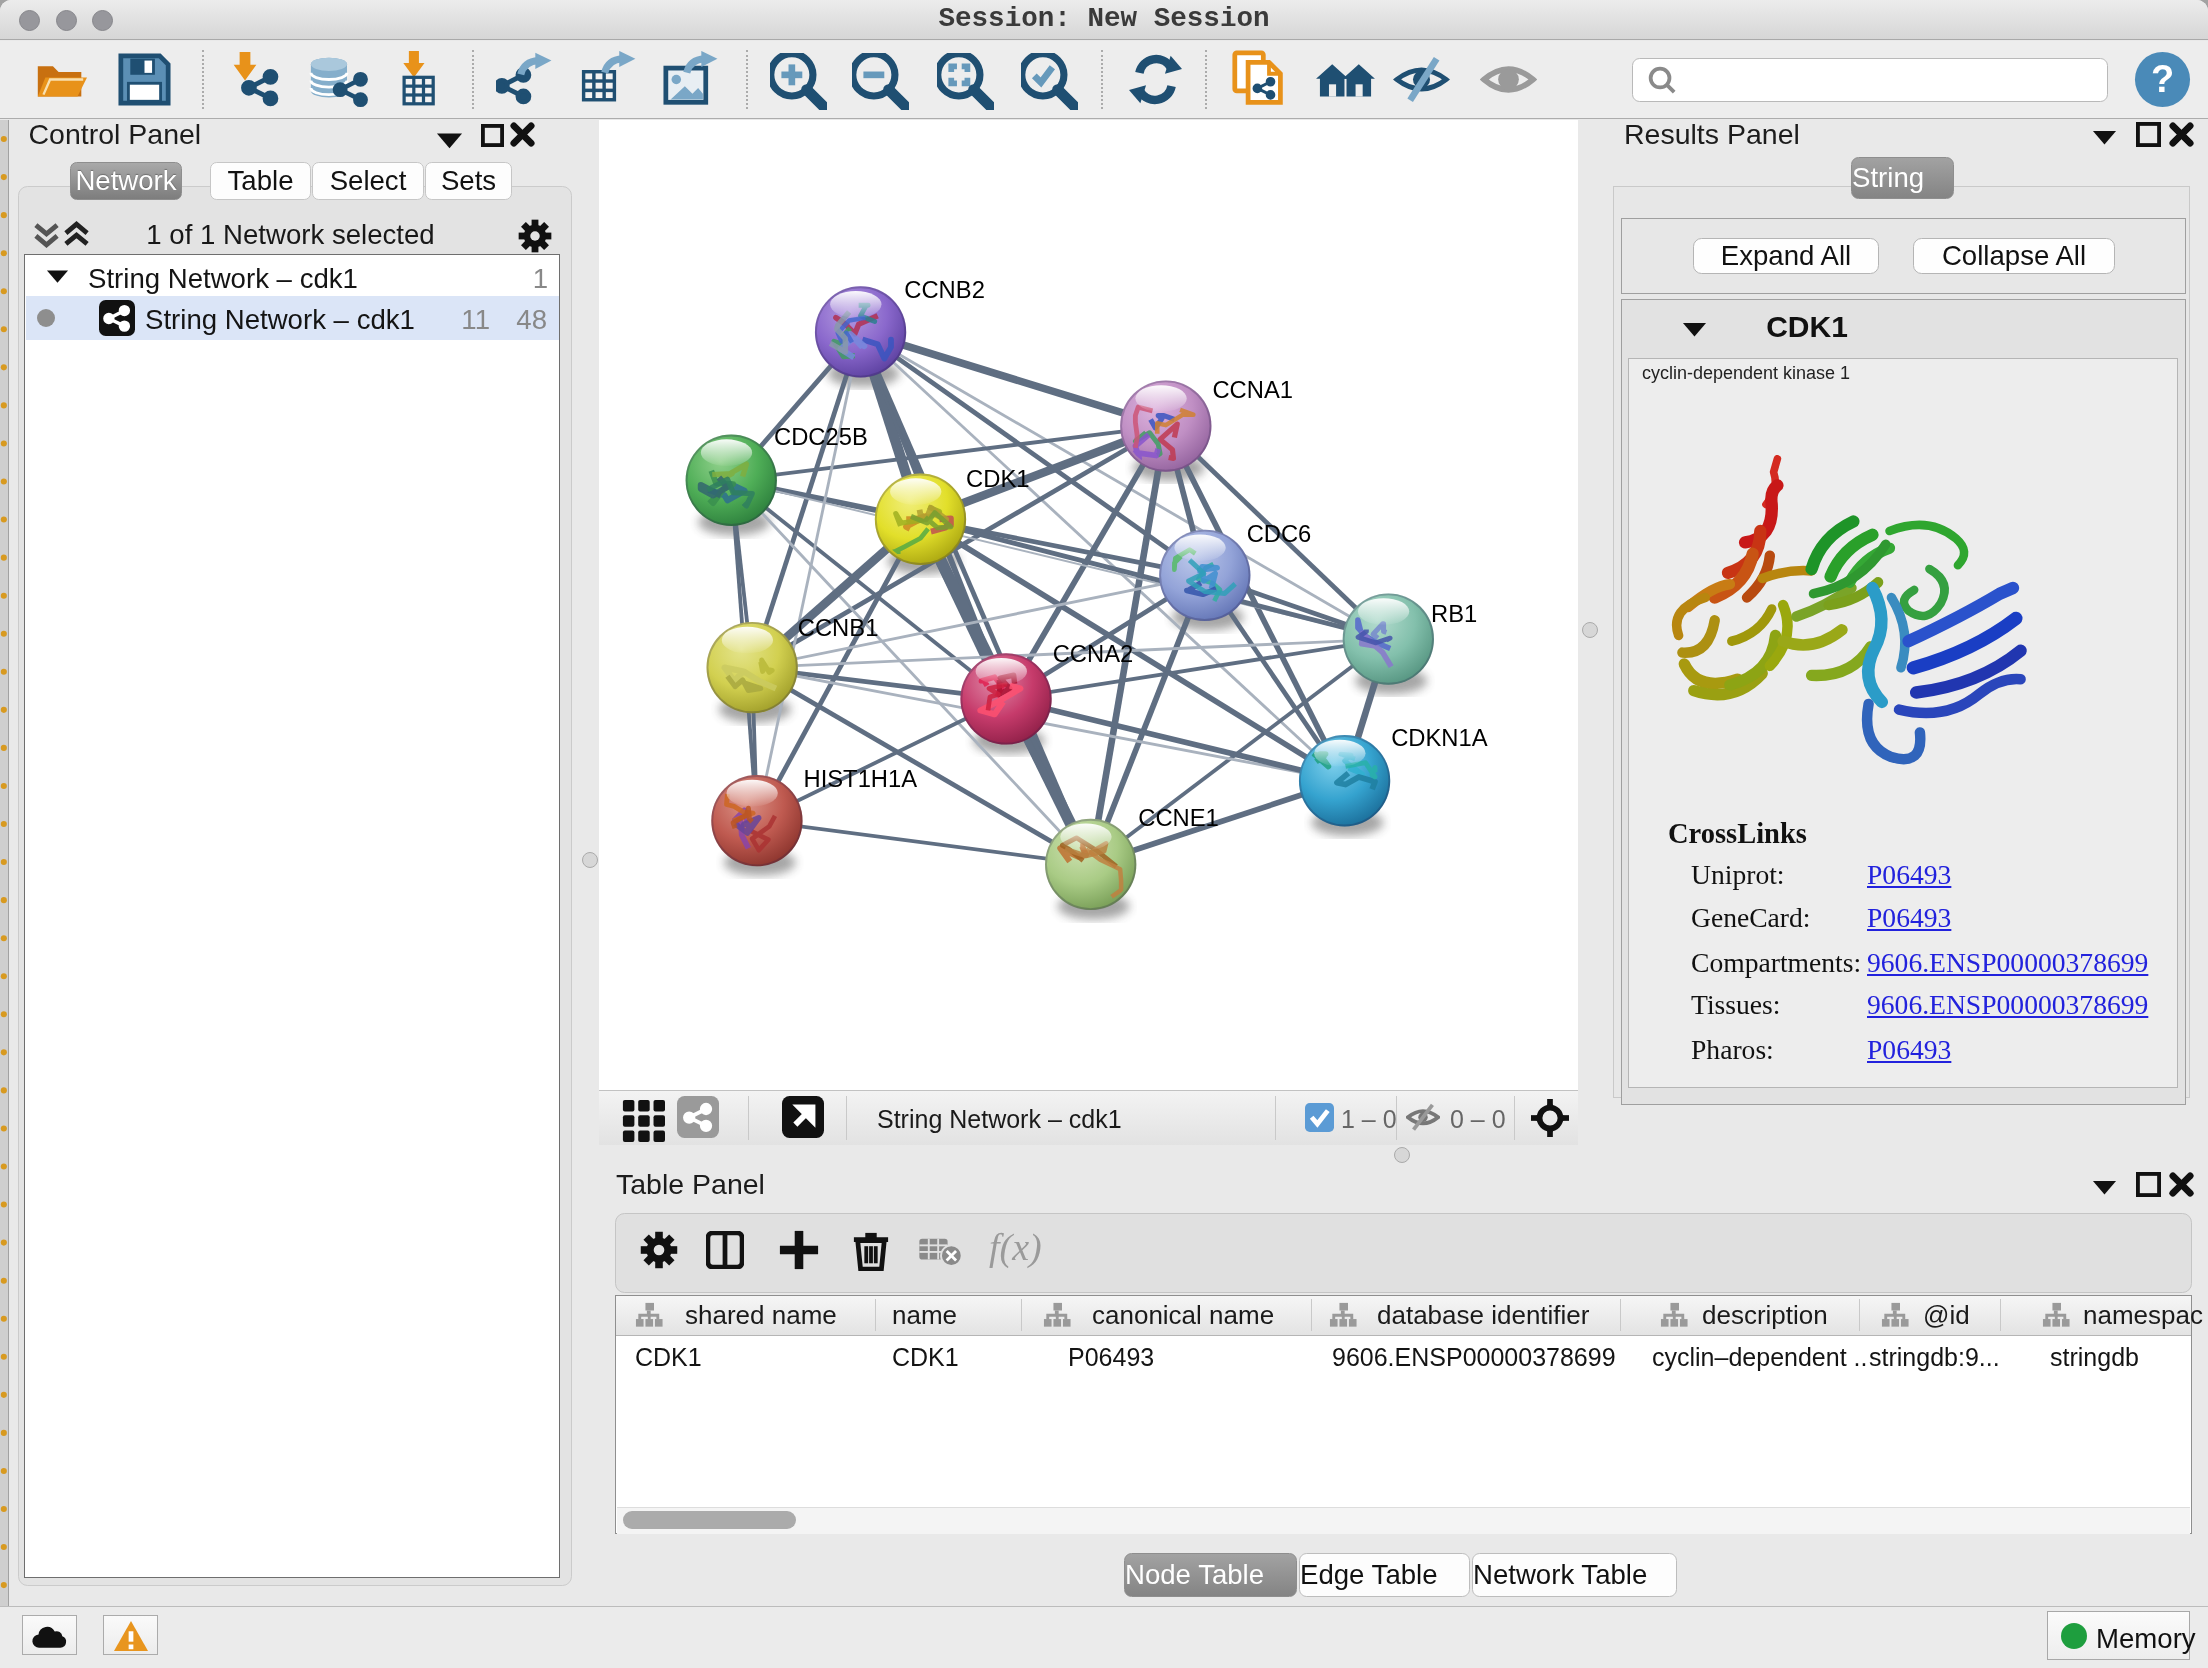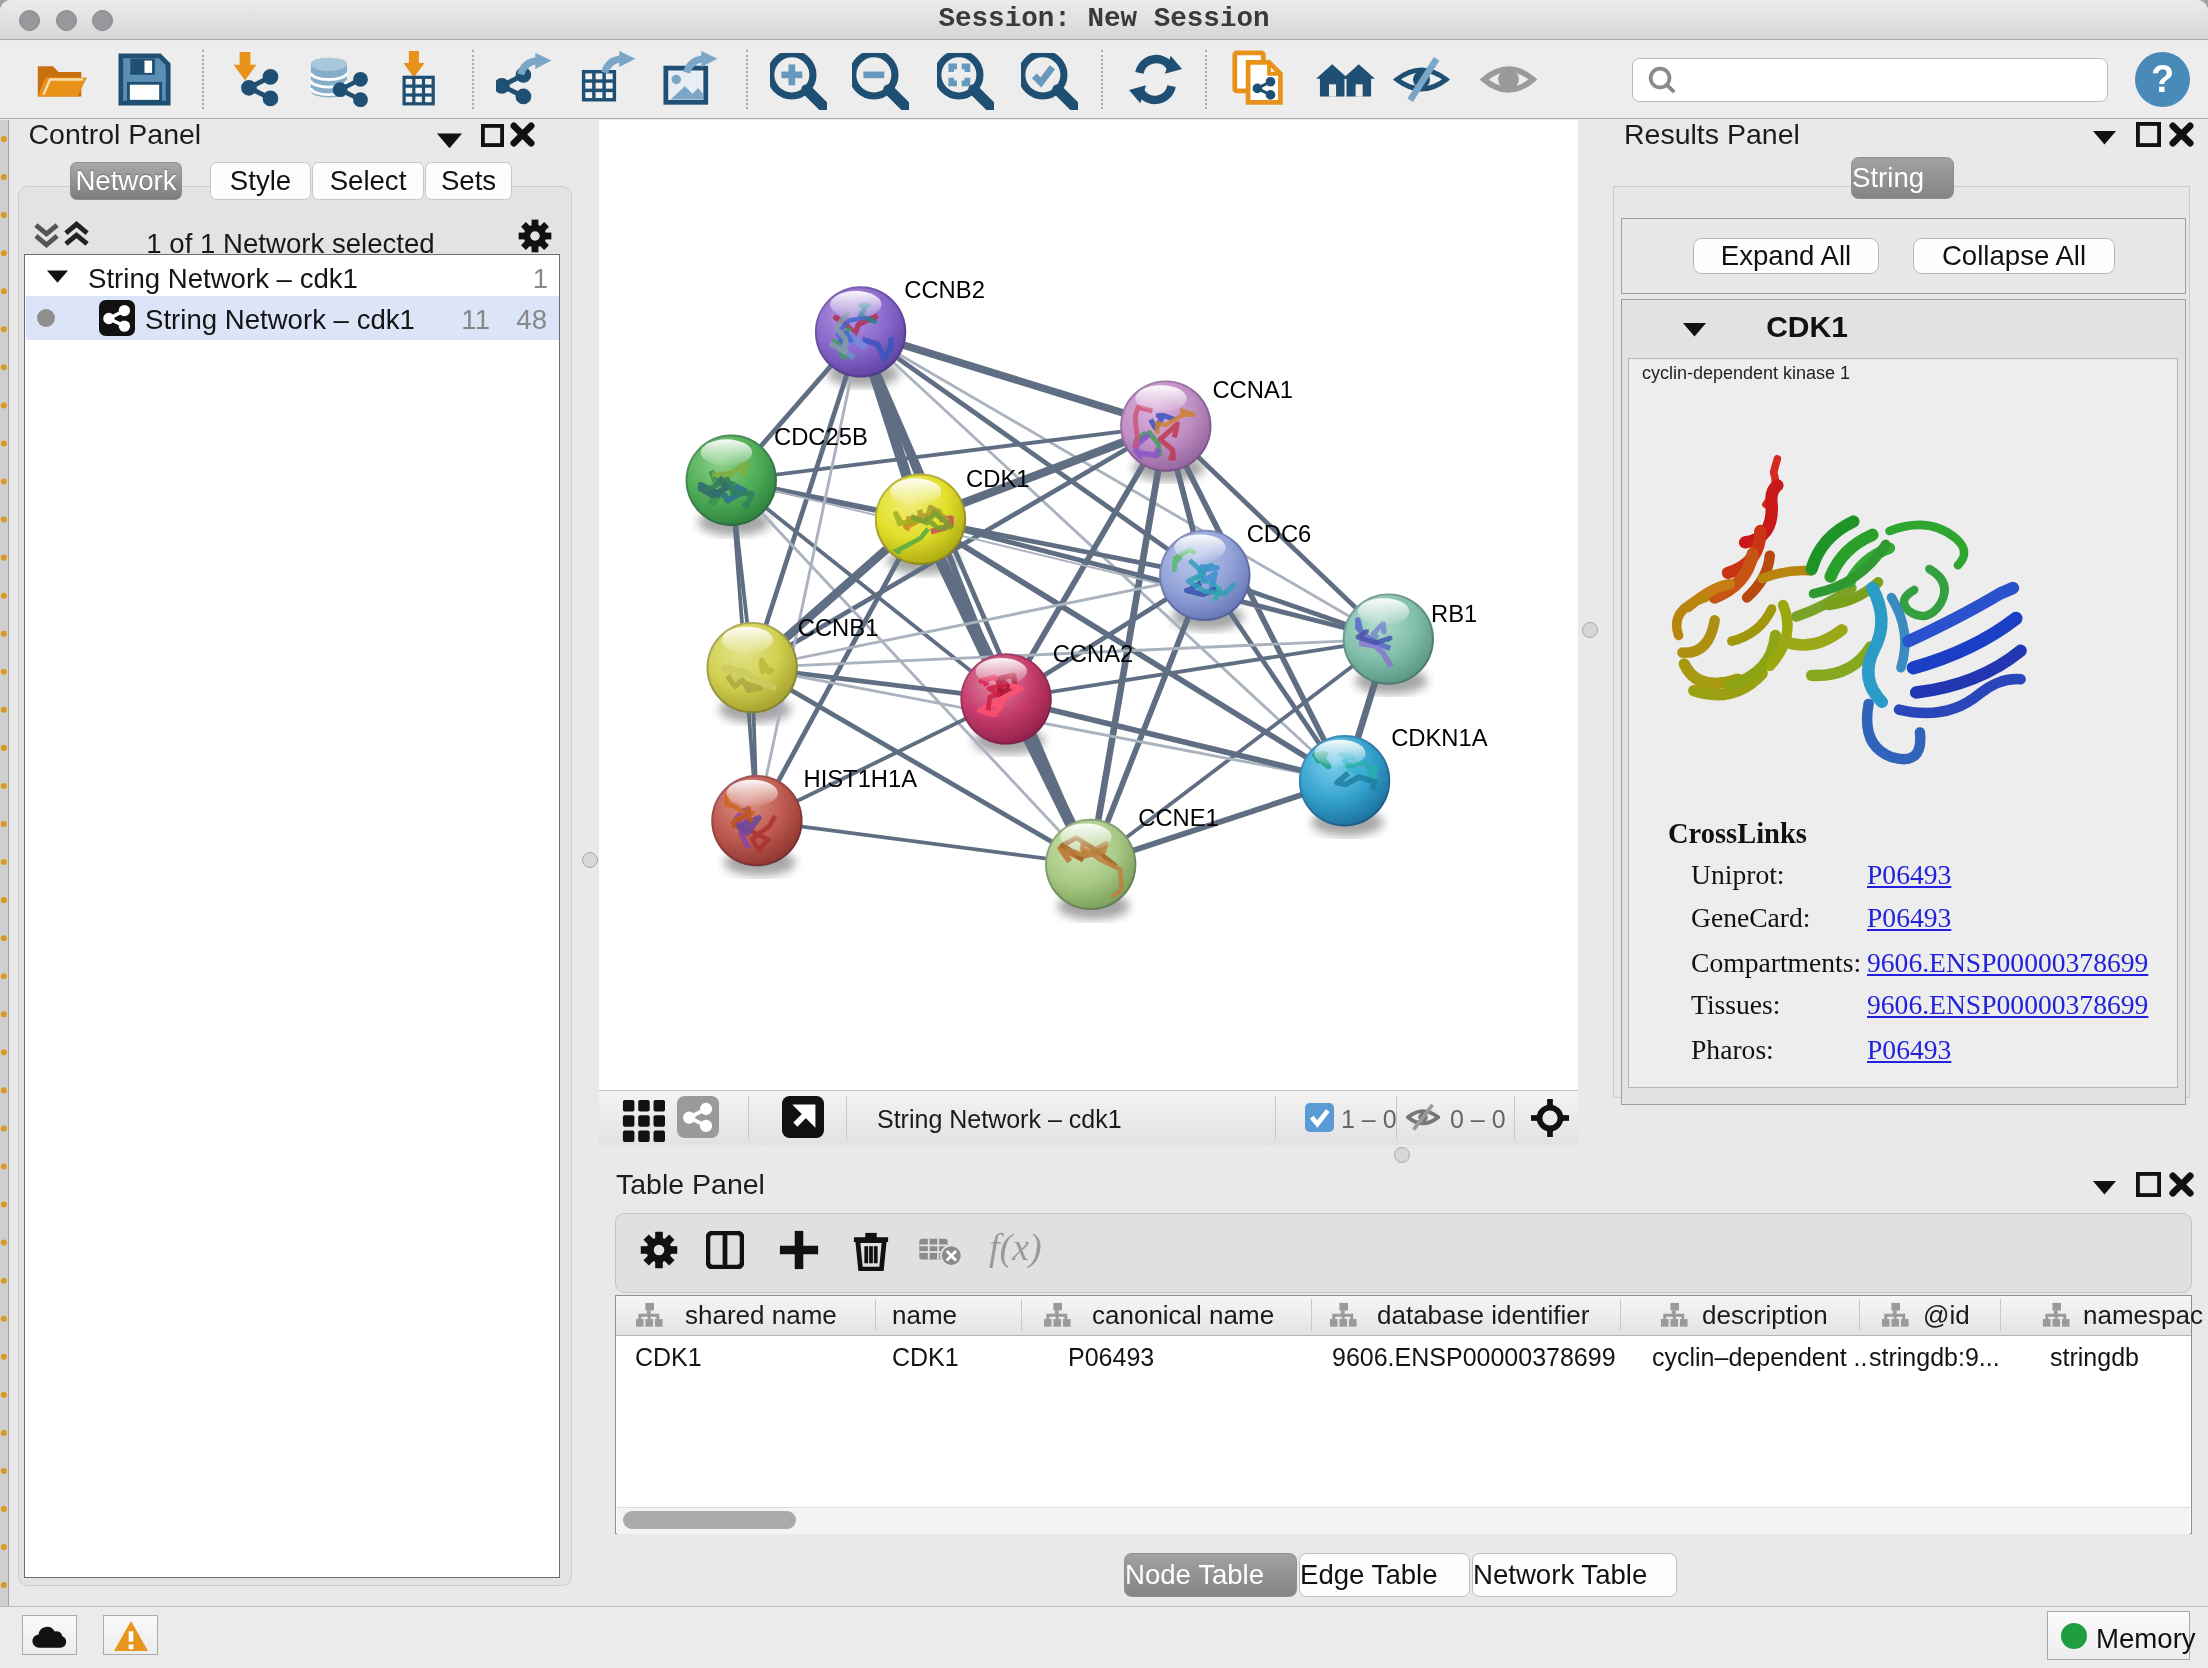--- a/index.html
+++ b/index.html
@@ -282,36 +282,36 @@
       <rect x="2" y="2" width="20" height="20" fill="none" stroke="#111" stroke-width="4"></rect>
     </svg>
     <svg class="abs" style="left:510px;top:122px" width="25" height="25" viewBox="0 0 26 26">
       <g stroke="#111" stroke-width="7" stroke-linecap="round">
         <line x1="4" y1="4" x2="22" y2="22"></line>
         <line x1="22" y1="4" x2="4" y2="22"></line>
       </g>
     </svg>
     <div id="cp_box" class="abs"></div>
     <div class="tab tabsel" style="left:70px;width:112px">Network</div>
-    <div class="tab" style="left:210px;width:101px">Style</div>
+    <div class="tab" style="left:210px;width:101px">Table</div>
     <div class="tab" style="left:312px;width:112px">Select</div>
     <div class="tab" style="left:425px;width:87px">Sets</div>
     <svg class="abs" style="left:33px;top:221px" width="27" height="27" viewBox="0 0 28 28">
       <g fill="none" stroke="#555" stroke-width="5">
         <path d="M3 4.2 L14.0 13.44 L25 4.2"></path>
         <path d="M3 15.400000000000002 L14.0 24.64 L25 15.400000000000002"></path>
       </g>
     </svg>
     <svg class="abs" style="left:63px;top:221px" width="27" height="27" viewBox="0 0 28 28">
       <g fill="none" stroke="#222" stroke-width="5">
         <path d="M3 12.6 L14.0 3.36 L25 12.6"></path>
         <path d="M3 23.8 L14.0 14.56 L25 23.8"></path>
       </g>
     </svg>
-    <div class="abs" style="left:124px;top:228px;width:333px;text-align:center;font-size:27.6px;color:#181818">1 of 1 Network selected</div>
+    <div class="abs" style="left:124px;top:219px;width:333px;text-align:center;font-size:27.6px;color:#181818">1 of 1 Network selected</div>
     <svg class="abs" style="left:518px;top:219px" width="34" height="34" viewBox="0 0 36 36">
       <rect x="-3.6" y="-3.6" width="7.2" height="7.2" fill="#111" transform="translate(31.7,18.0) rotate(0)"></rect>
       <rect x="-3.6" y="-3.6" width="7.2" height="7.2" fill="#111" transform="translate(27.7,27.7) rotate(45)"></rect>
       <rect x="-3.6" y="-3.6" width="7.2" height="7.2" fill="#111" transform="translate(18.0,31.7) rotate(90)"></rect>
       <rect x="-3.6" y="-3.6" width="7.2" height="7.2" fill="#111" transform="translate(8.3,27.7) rotate(135)"></rect>
       <rect x="-3.6" y="-3.6" width="7.2" height="7.2" fill="#111" transform="translate(4.3,18.0) rotate(180)"></rect>
       <rect x="-3.6" y="-3.6" width="7.2" height="7.2" fill="#111" transform="translate(8.3,8.3) rotate(225)"></rect>
       <rect x="-3.6" y="-3.6" width="7.2" height="7.2" fill="#111" transform="translate(18.0,4.3) rotate(270)"></rect>
       <rect x="-3.6" y="-3.6" width="7.2" height="7.2" fill="#111" transform="translate(27.7,8.3) rotate(315)"></rect>
       <circle cx="18.0" cy="18.0" r="11.88" fill="#111"></circle>

